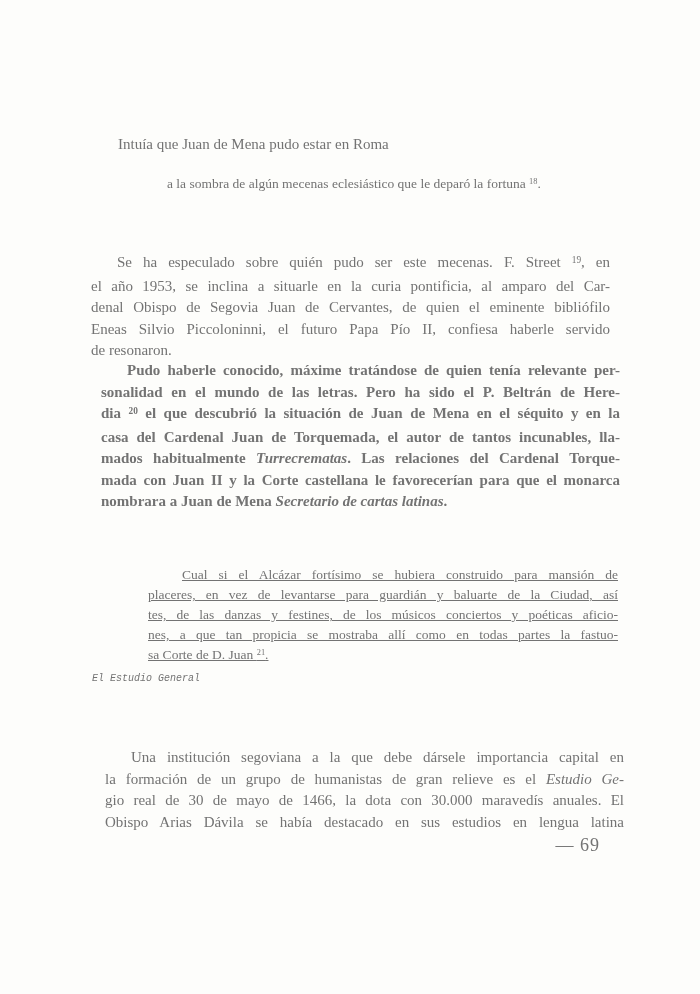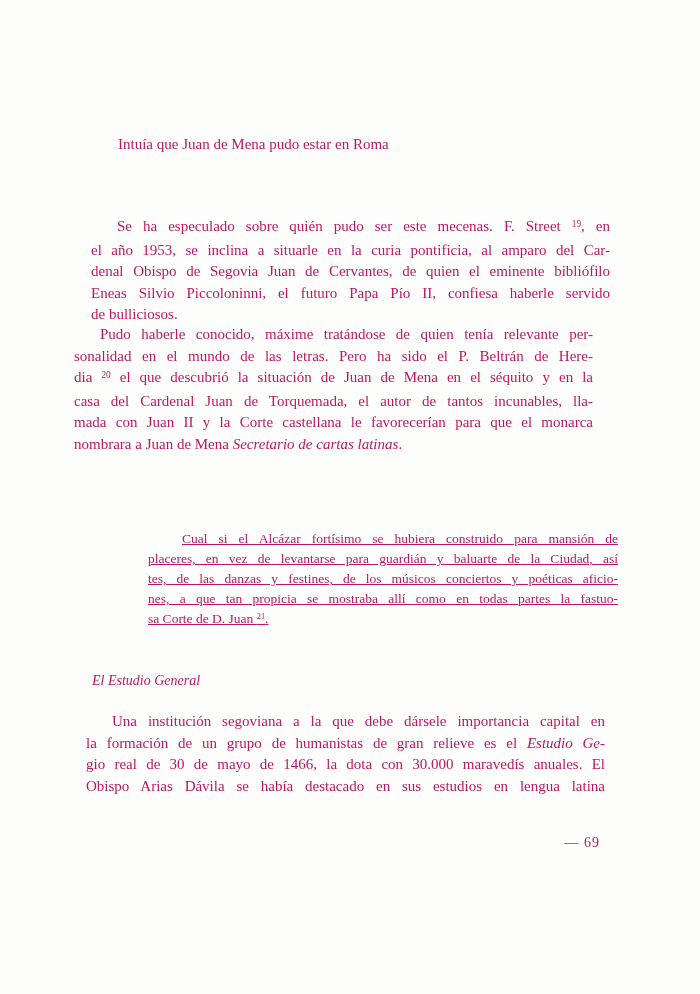--- a/index.html
+++ b/index.html
@@ -2,73 +2,77 @@
 <html><head>
 <meta charset="utf-8">
 <style>
   html, body { margin: 0; padding: 0; background: #ffffff; }
   .page {
     position: relative;
     width: 700px;
     height: 994px;
     background: #fdfdfb;
     font-family: "Liberation Serif", "DejaVu Serif", serif;
-    color: #be185d;
+    color: #737373;
     overflow: hidden;
   }
   .block { position: absolute; }
   .body-text { font-size: 15px; line-height: 21.5px; }
   .excerpt-text { font-size: 13.5px; line-height: 20px; }
   .tline { text-align: justify; text-align-last: justify; text-justify: inter-word; }
   .tline.lastline { text-align-last: left; }
-  .tline.indent { text-indent: 26px; }
+  .tline.indent { text-indent: 26px; margin-top: 36px; }
   .excerpt-text .tline.indent { text-indent: 34px; }
   .it { font-style: italic; }
   .sup { font-size: 0.62em; position: relative; top: -0.48em; }
   .opening-line { font-size: 15px; }
-  .section-heading { font-size: 14px; font-style: italic; }
-  .page-number { font-size: 14px; letter-spacing: 1px; }
+  .section-heading { font-size: 10px; font-style: italic; font-family: Liberation Mono, monospace; }
+  .page-number { font-size: 18px; letter-spacing: 1px; }
 </style>
 </head>
 <body>
 
 <div class="page">
 
   <div class="block opening-line" style="left:118px; top:136px; width:480px;">Intuía que Juan de Mena pudo estar en Roma</div>
 
+  <div class="block excerpt-text" style="left:167px; top:174px; width:420px;">
+      <div class="tline lastline"><span>a la sombra de algún mecenas eclesiástico que le deparó la fortuna </span><span class="sup">18</span><span>.</span></div>
+    </div>
 
   <div class="block body-text" style="left:91px; top:216px; width:519px;">
       <div class="tline indent"><span>Se ha especulado sobre quién pudo ser este mecenas. F. Street </span><span class="sup">19</span><span>, en</span></div>
       <div class="tline"><span>el año 1953, se inclina a situarle en la curia pontificia, al amparo del Car-</span></div>
       <div class="tline"><span>denal Obispo de Segovia Juan de Cervantes, de quien el eminente bibliófilo</span></div>
       <div class="tline"><span>Eneas Silvio Piccoloninni, el futuro Papa Pío II, confiesa haberle servido</span></div>
-      <div class="tline lastline"><span>de bulliciosos.</span></div>
+      <div class="tline lastline"><span>de resonaron.</span></div>
     </div>
 
-  <div class="block body-text" style="left:74px; top:324px; width:519px;">
+  <div class="block body-text" style="left:101px; top:324px; width:519px;font-weight:bold;">
       <div class="tline indent"><span>Pudo haberle conocido, máxime tratándose de quien tenía relevante per-</span></div>
       <div class="tline"><span>sonalidad en el mundo de las letras. Pero ha sido el P. Beltrán de Here-</span></div>
       <div class="tline"><span>dia </span><span class="sup">20</span><span> el que descubrió la situación de Juan de Mena en el séquito y en la</span></div>
       <div class="tline"><span>casa del Cardenal Juan de Torquemada, el autor de tantos incunables, lla-</span></div>
+      <div class="tline"><span>mados habitualmente </span><span class="it">Turrecrematas</span><span>. Las relaciones del Cardenal Torque-</span></div>
       <div class="tline"><span>mada con Juan II y la Corte castellana le favorecerían para que el monarca</span></div>
       <div class="tline lastline"><span>nombrara a Juan de Mena </span><span class="it">Secretario de cartas latinas</span><span>.</span></div>
     </div>
 
 
   <div class="block excerpt-text" style="left:148px; top:529px; width:470px;text-decoration:underline;">
       <div class="tline indent"><span>Cual si el Alcázar fortísimo se hubiera construido para mansión de</span></div>
       <div class="tline"><span>placeres, en vez de levantarse para guardián y baluarte de la Ciudad, así</span></div>
       <div class="tline"><span>tes, de las danzas y festines, de los músicos conciertos y poéticas aficio-</span></div>
       <div class="tline"><span>nes, a que tan propicia se mostraba allí como en todas partes la fastuo-</span></div>
       <div class="tline lastline"><span>sa Corte de D. Juan </span><span class="sup">21</span><span>.</span></div>
     </div>
 
   <div class="block section-heading" style="left:92px; top:673px; width:400px;">El Estudio General</div>
 
-  <div class="block body-text" style="left:86px; top:711px; width:519px;">
+  <div class="block body-text" style="left:105px; top:711px; width:519px;">
       <div class="tline indent"><span>Una institución segoviana a la que debe dársele importancia capital en</span></div>
       <div class="tline"><span>la formación de un grupo de humanistas de gran relieve es el </span><span class="it">Estudio Ge-</span></div>
       <div class="tline"><span>gio real de 30 de mayo de 1466, la dota con 30.000 maravedís anuales. El</span></div>
       <div class="tline"><span>Obispo Arias Dávila se había destacado en sus estudios en lengua latina</span></div>
     </div>
 
   <div class="block page-number" style="right:100px; top:835px;">— 69</div>
 
 </div>
 

